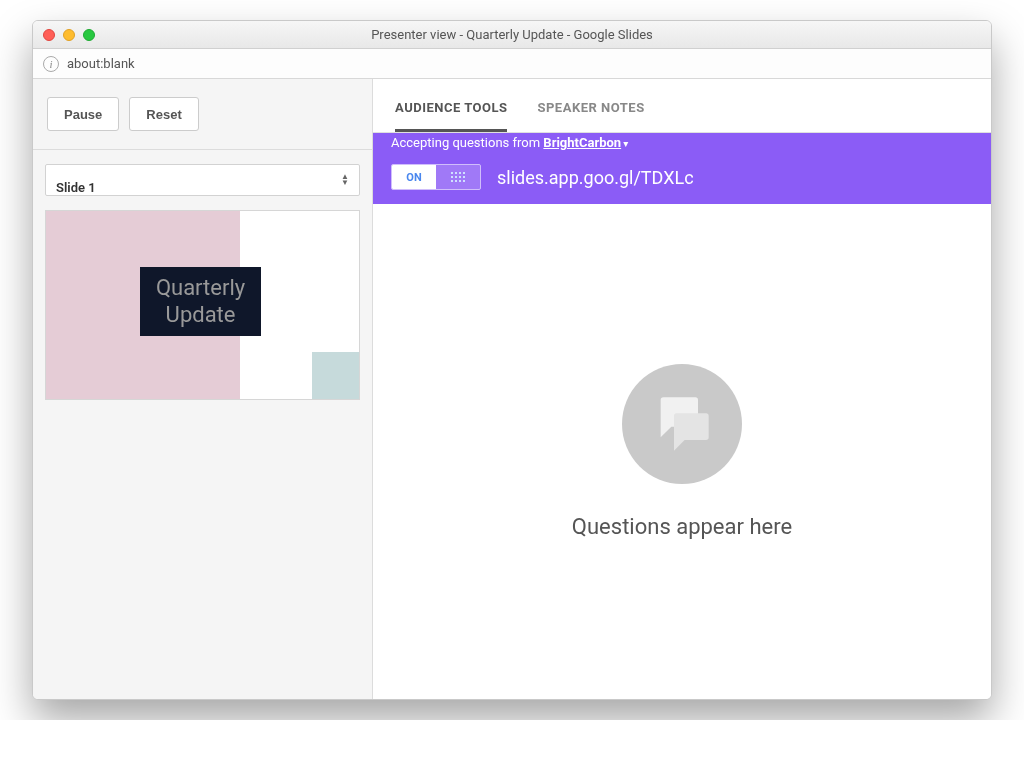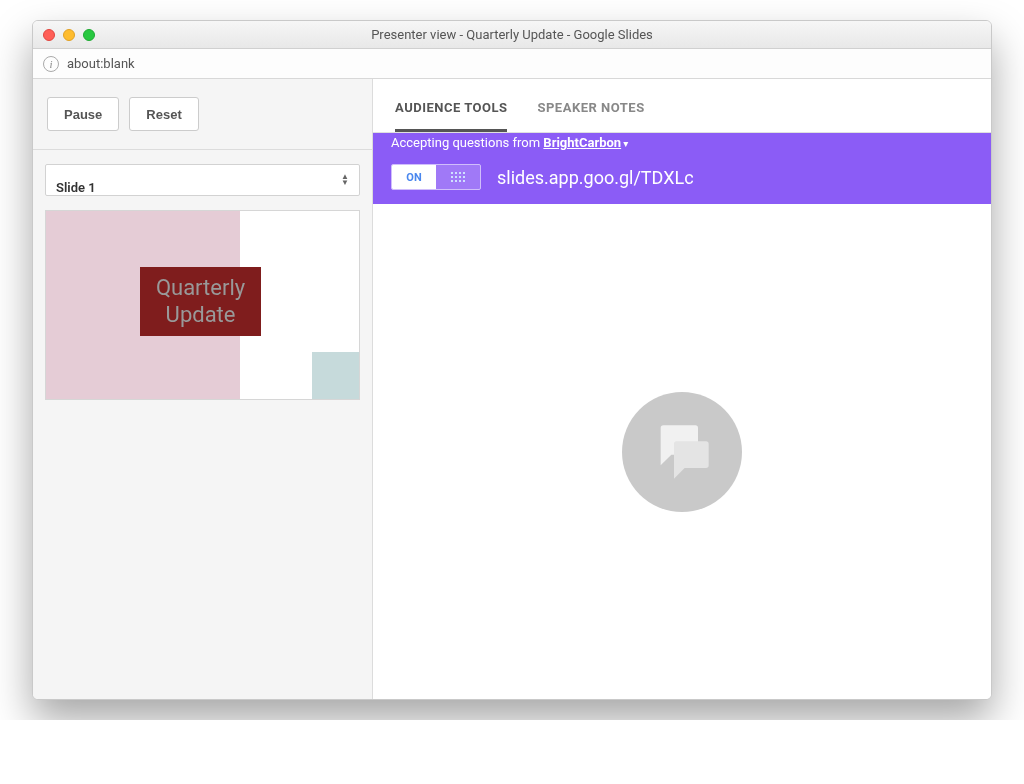--- a/index.html
+++ b/index.html
@@ -96,21 +96,21 @@
   .thumb .block-pink {
     position:absolute; left:0; top:0; width:62%; height:100%;
     background:#e5ccd6;
   }
   .thumb .block-blue {
     position:absolute; right:0; bottom:0; width:15%; height:25%;
     background:#c6dadb;
   }
   .thumb .title-box {
     position:absolute; left:30%; top:30%;
-    background:#7f1d1d; padding:8px 16px;
+    background:#0f172a; padding:8px 16px;
     font-size:22px; color:#999; text-align:center; line-height:1.2;
     font-weight:400;
   }
 
   
   .right { flex:1; display:flex; flex-direction:column; background:#fff; }
   .tabs {
     display:flex; gap:30px; padding: 0 22px;
     border-bottom:1px solid #e0e0e0;
     height: 54px; align-items:flex-end;
@@ -244,17 +244,18 @@
         </div>
       </div>
 
       <div class="questions-area">
         <div class="qicon">
           <svg viewBox="0 0 24 24">
             <path d="M4 2h13a1 1 0 0 1 1 1v9a1 1 0 0 1-1 1H8l-4 4V3a1 1 0 0 1 1-1z" fill="#f1f1f1"></path>
             <path d="M9 8h12a1 1 0 0 1 1 1v8a1 1 0 0 1-1 1h-8l-4 4V9a1 1 0 0 1 1-1z" fill="#e4e4e4"></path>
           </svg>
         </div>
+        <div class="qtext">Questions appear here</div>
       </div>
 
     </div>
   </div>
 </div>
 
 </body></html>

